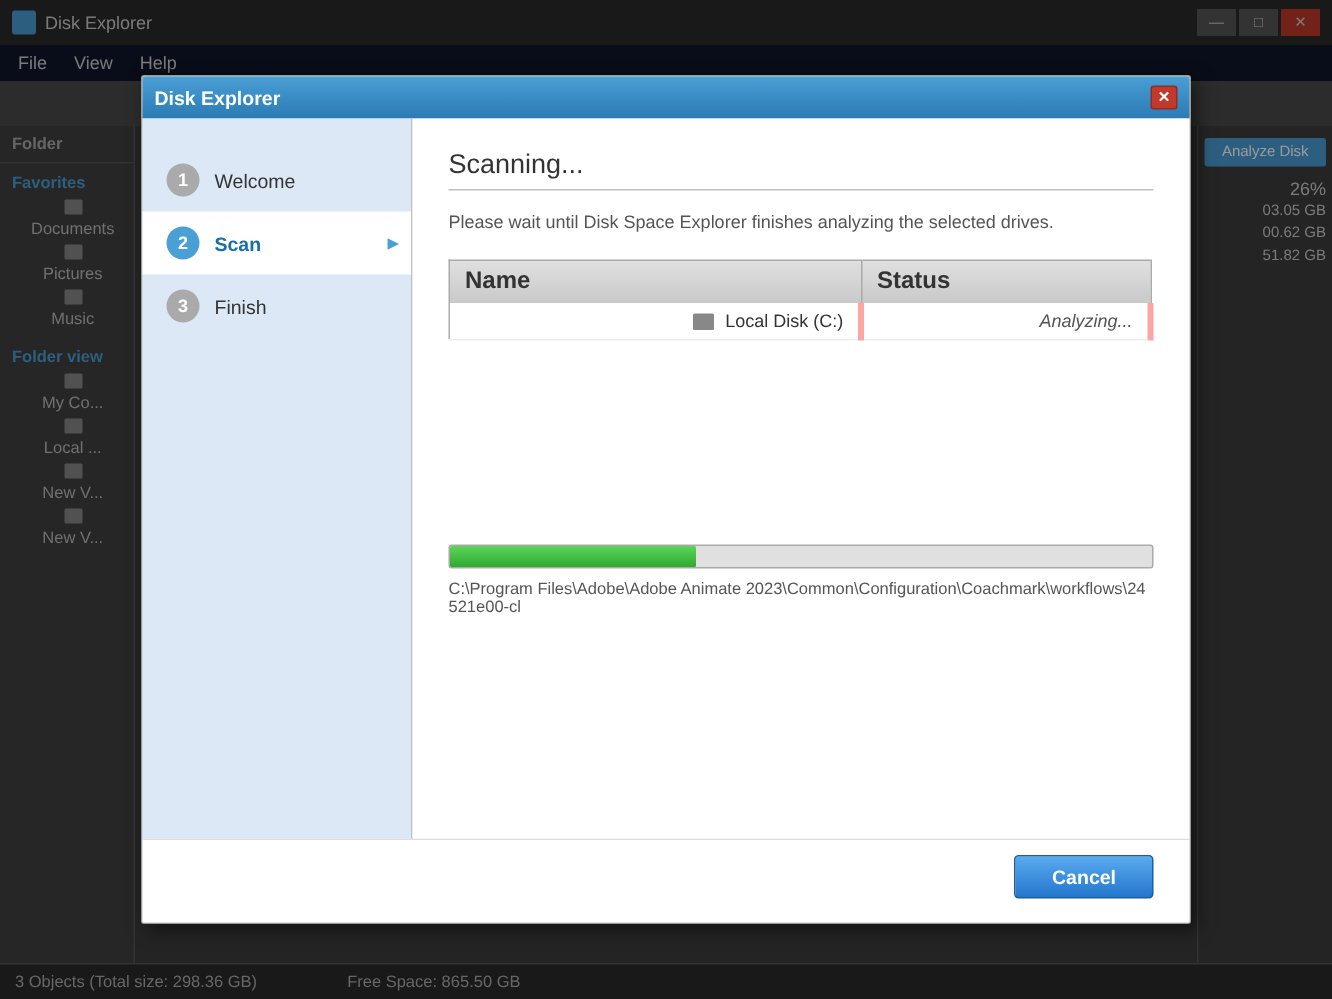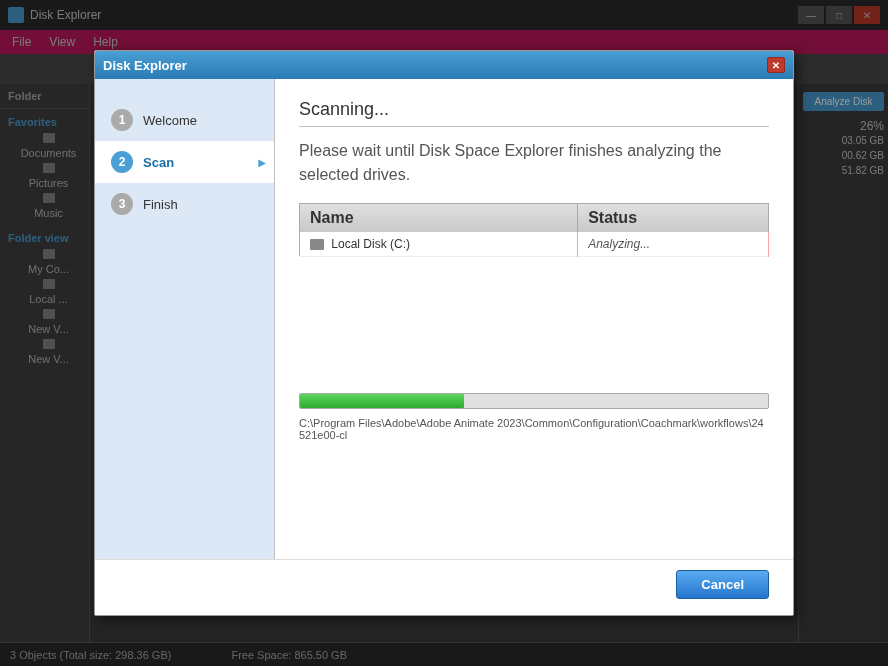--- a/index.html
+++ b/index.html
@@ -53,21 +53,21 @@
       font-size: 10px;
       cursor: pointer;
       display: flex;
       align-items: center;
       justify-content: center;
     }
     .titlebar-btn.close { background: #c0392b; }
 
     .app-menubar {
       height: 24px;
-      background: #be185d;
+      background: #0f172a;
       display: flex;
       align-items: center;
       padding: 0 4px;
       gap: 2px;
     }
     .menu-item {
       color: #ccc;
       padding: 2px 8px;
       font-size: 12px;
       cursor: pointer;
@@ -285,21 +285,21 @@
       font-weight: normal;
     }
 
     .content-divider {
       height: 1px;
       background: #c0c0c0;
       margin-bottom: 12px;
     }
 
     .content-description {
-      font-size: 16px;
+      font-size: 12px;
       color: #555;
       margin-bottom: 16px;
       line-height: 1.5;
     }
 
     
     .scan-table {
       width: 100%;
       border-collapse: collapse;
       border: 1px solid #aaa;
@@ -313,22 +313,23 @@
       text-align: left;
       font-size: 16px;
       font-weight: bold;
       color: #333;
       border-right: 1px solid #aaa;
     }
     .scan-table td {
       padding: 5px 10px;
       font-size: 12px;
       color: #333;
-      border-right: 1px solid #fca5a5;
+      border-right: 4px solid #fca5a5;
       vertical-align: middle;
+      text-align: right;
     }
     .scan-table tbody tr {
       border-bottom: 1px solid #eee;
       background: white;
     }
 
     .status-analyzing {
       color: #555;
       font-style: italic;
       font-size: 12px;

